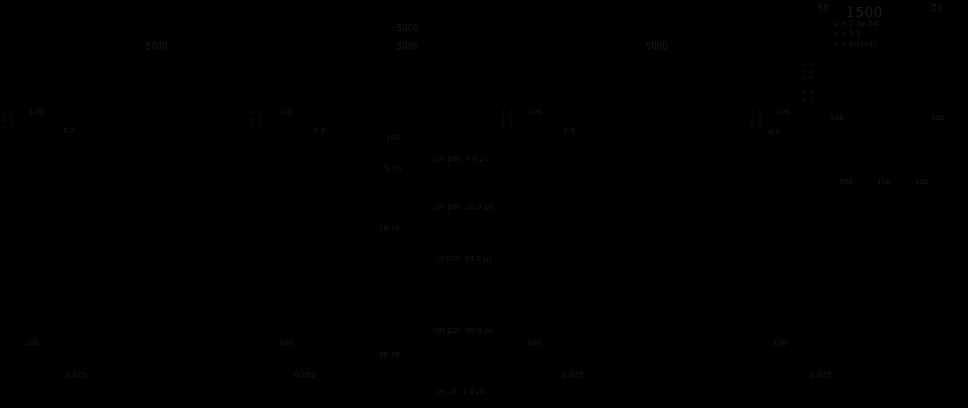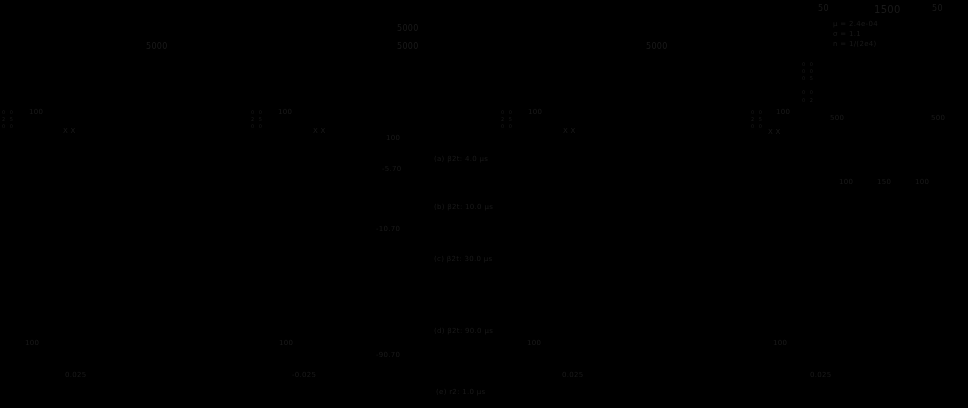--- a/index.html
+++ b/index.html
@@ -23,21 +23,21 @@
 </style>
 </head>
 <body>
 
 <div class="canvas" style="background: rgb(0, 0, 0);">
     <span class="frag" style="left: 146px; top: 43px; font-size: 8px; color: rgb(26, 26, 26);">5000</span>
     <span class="frag" style="left: 397px; top: 25px; font-size: 8px; color: rgb(26, 26, 26);">5000</span>
     <span class="frag" style="left: 397px; top: 43px; font-size: 8px; color: rgb(26, 26, 26);">5000</span>
     <span class="frag" style="left: 646px; top: 43px; font-size: 8px; color: rgb(26, 26, 26);">5000</span>
     <span class="frag" style="left: 818px; top: 5px; font-size: 8px; color: rgb(26, 26, 26);">50</span>
-    <span class="frag" style="left: 874px; top: 5px; font-size: 10px; color: rgb(26, 26, 26); text-align: right;">1500</span>
+    <span class="frag" style="left: 846px; top: 5px; font-size: 14px; color: rgb(26, 26, 26); text-align: right;">1500</span>
     <span class="frag" style="left: 932px; top: 5px; font-size: 8px; color: rgb(26, 26, 26);">50</span>
     <span class="frag" style="left: 833px; top: 21px; font-size: 7px; color: rgb(26, 26, 26);">μ = 2.4e-04</span>
     <span class="frag" style="left: 833px; top: 31px; font-size: 7px; color: rgb(26, 26, 26);">σ = 1.1</span>
     <span class="frag" style="left: 833px; top: 41px; font-size: 7px; color: rgb(26, 26, 26);">n = 1/(2e4)</span>
     <span class="frag tiny" style="left: 802px; top: 62px; font-size: 5px; color: rgb(26, 26, 26);">0 0</span>
     <span class="frag tiny" style="left: 802px; top: 69px; font-size: 5px; color: rgb(26, 26, 26);">0 0</span>
     <span class="frag tiny" style="left: 802px; top: 76px; font-size: 5px; color: rgb(26, 26, 26);">0 5</span>
     <span class="frag tiny" style="left: 802px; top: 90px; font-size: 5px; color: rgb(26, 26, 26);">0 0</span>
     <span class="frag tiny" style="left: 802px; top: 98px; font-size: 5px; color: rgb(26, 26, 26);">0 2</span>
     <span class="frag tiny" style="left: 2px; top: 110px; font-size: 5px; color: rgb(26, 26, 26);">0 0</span>

